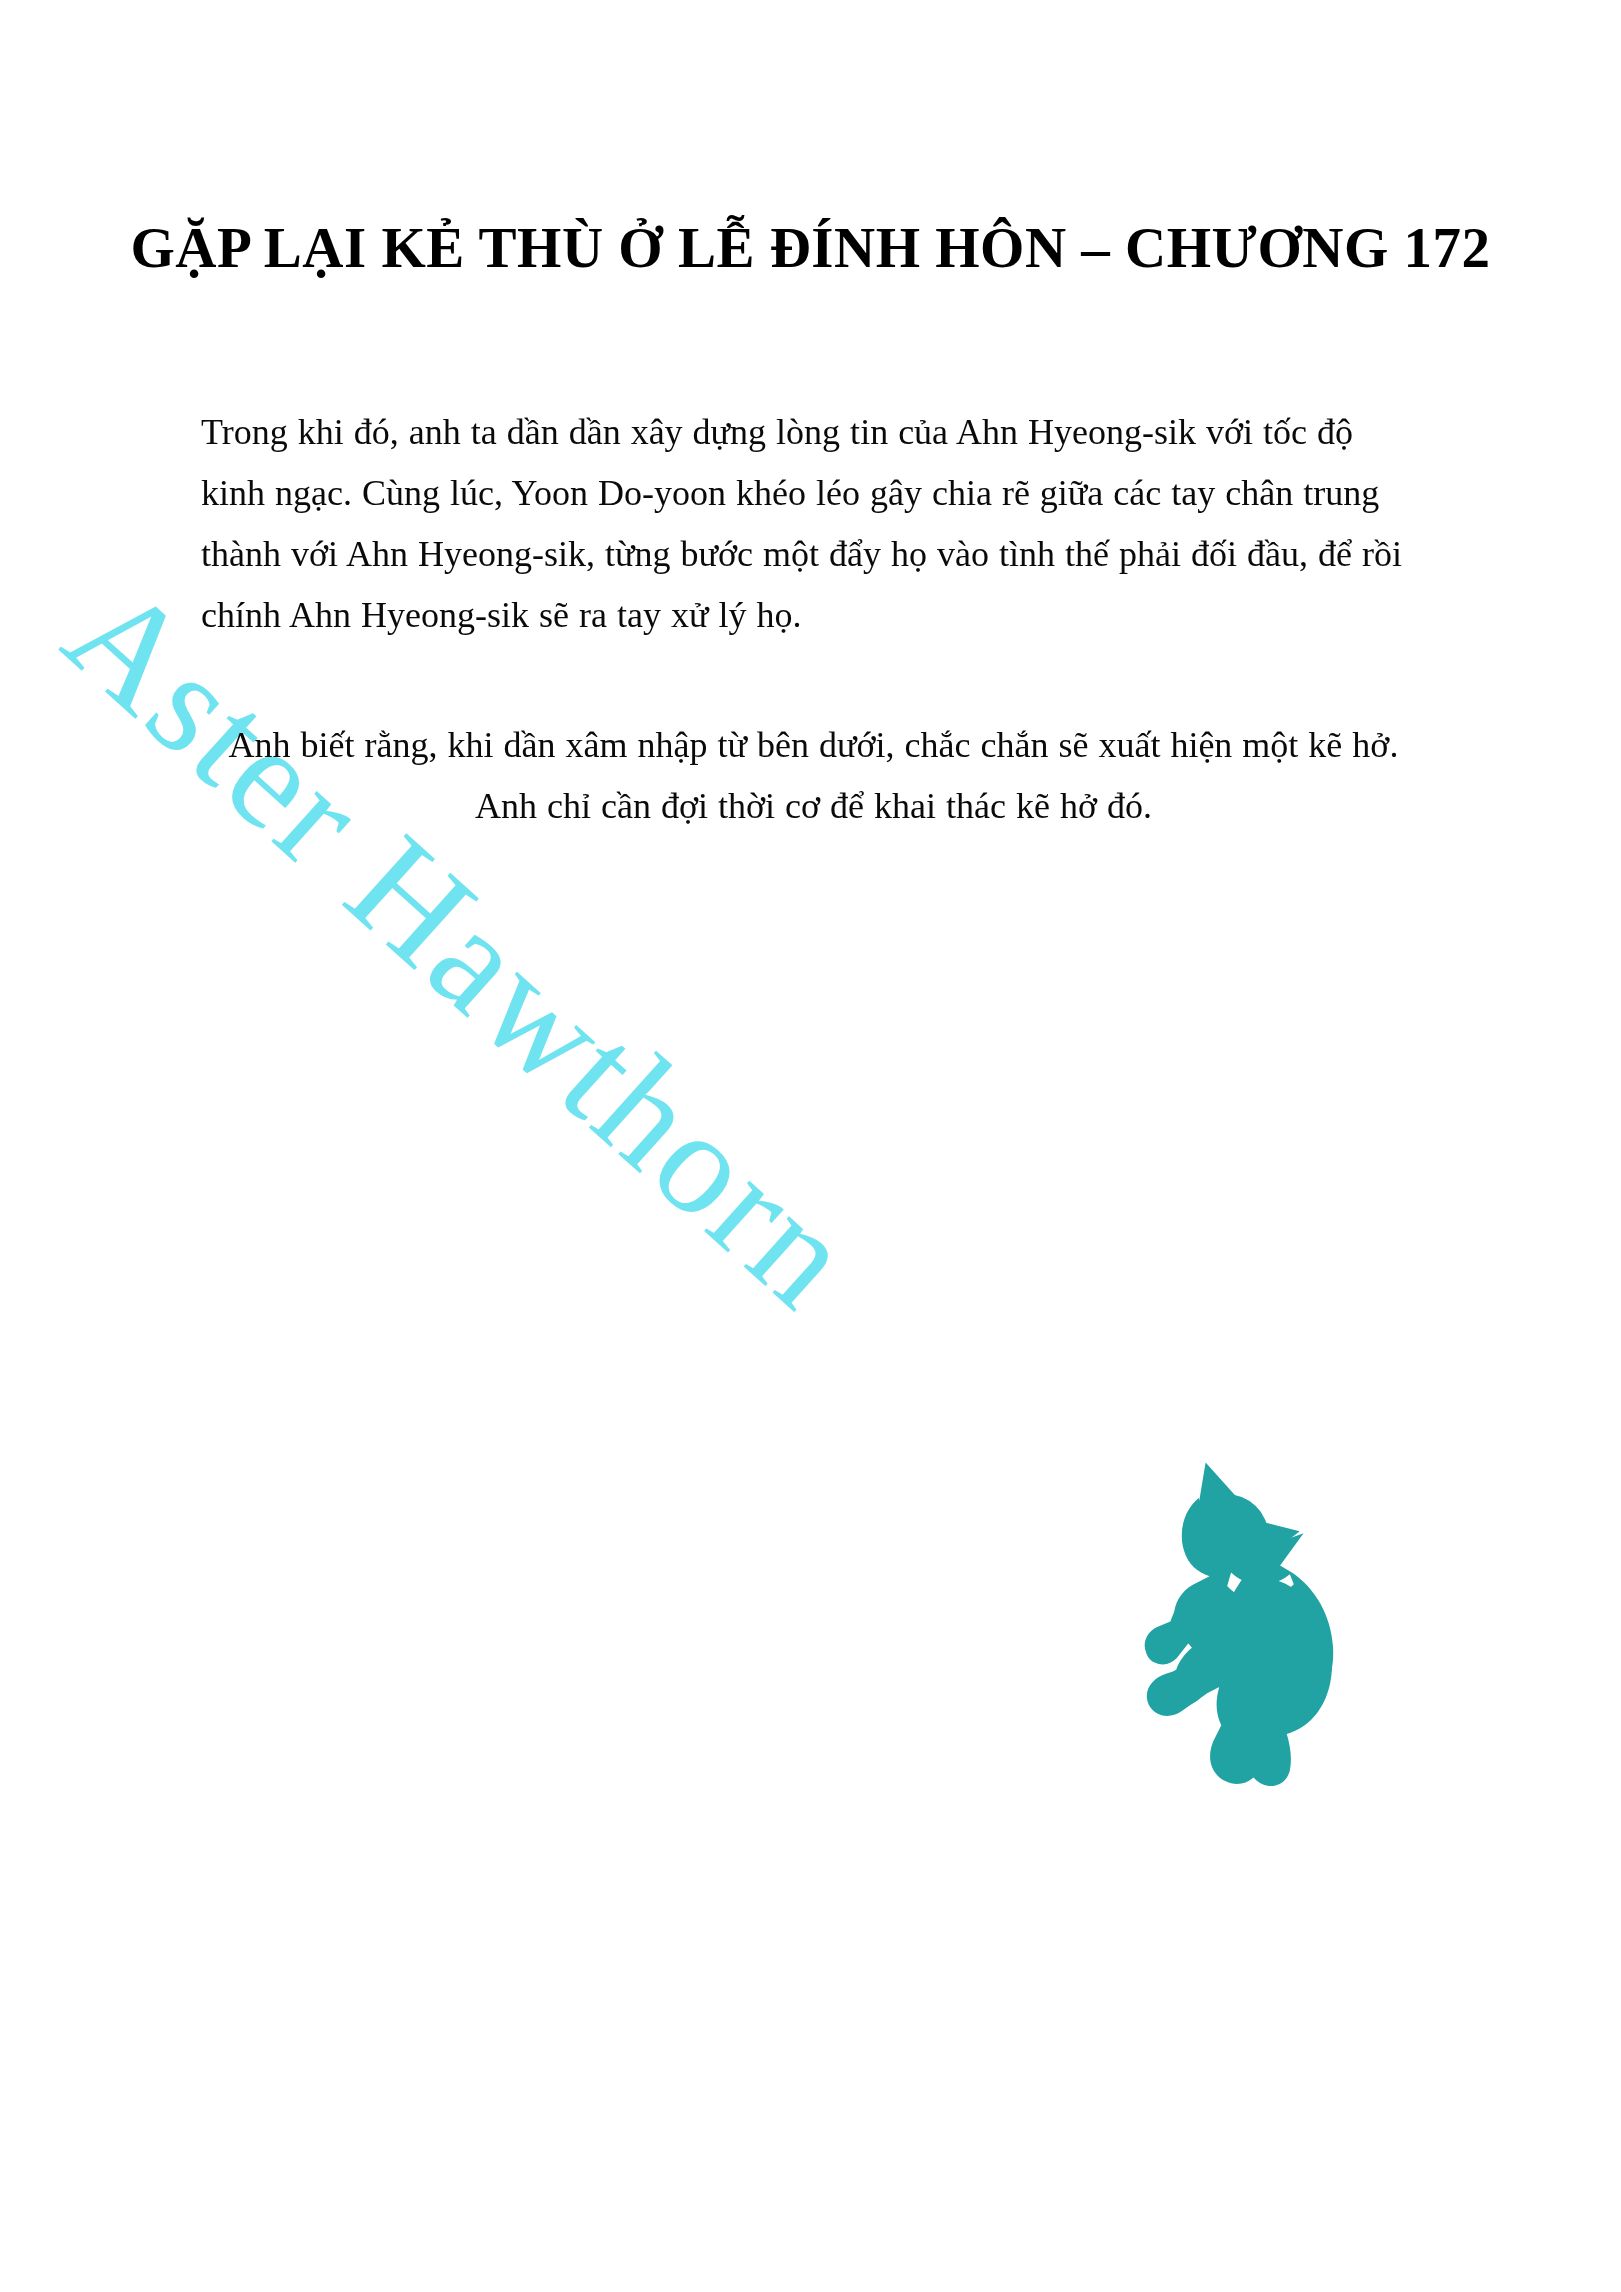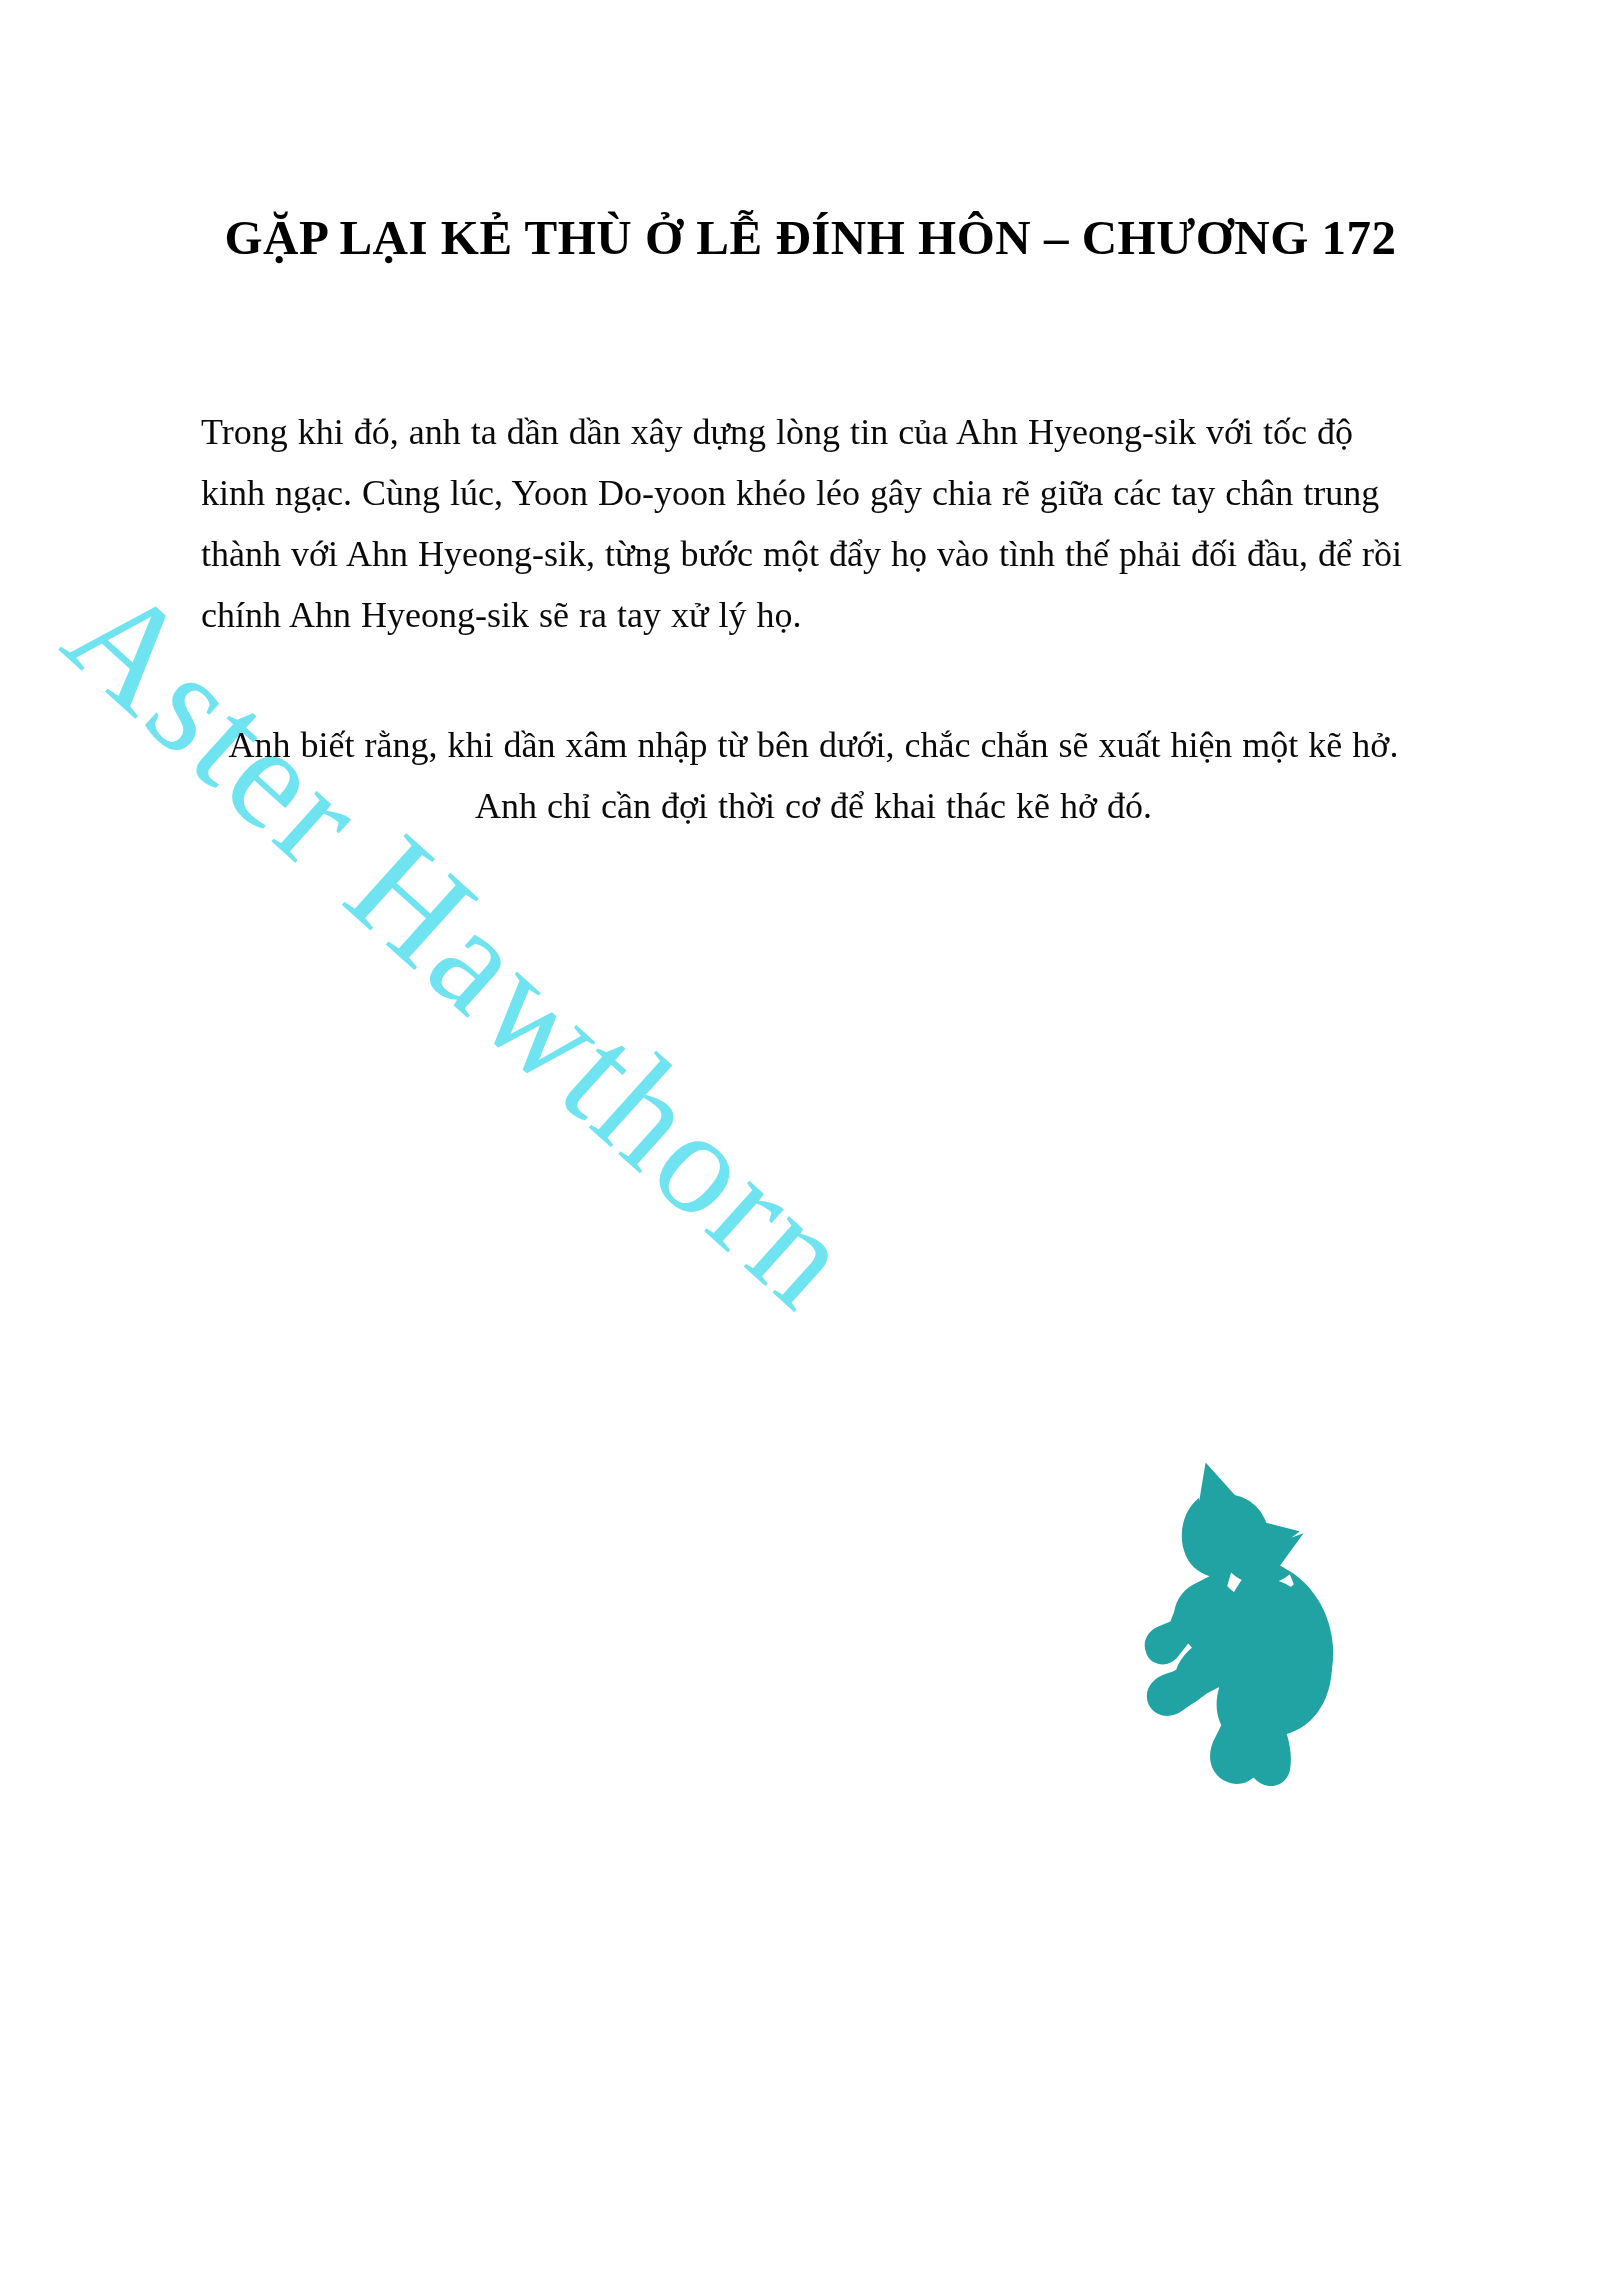--- a/index.html
+++ b/index.html
@@ -64,21 +64,21 @@
     z-index: 3;
   }
 
   .doc-title {
     position: absolute;
     left: 0;
     top: 174px;
     width: 1621px;
     text-align: center;
     font-family: "Liberation Serif", "DejaVu Serif", serif;
-    font-size: 49px;
+    font-size: 57px;
     font-weight: 700;
     letter-spacing: 0.5px;
     line-height: 1.25;
     color: #000000;
     white-space: nowrap;
   }
 
   .body-block {
     position: absolute;
     left: 201px;

